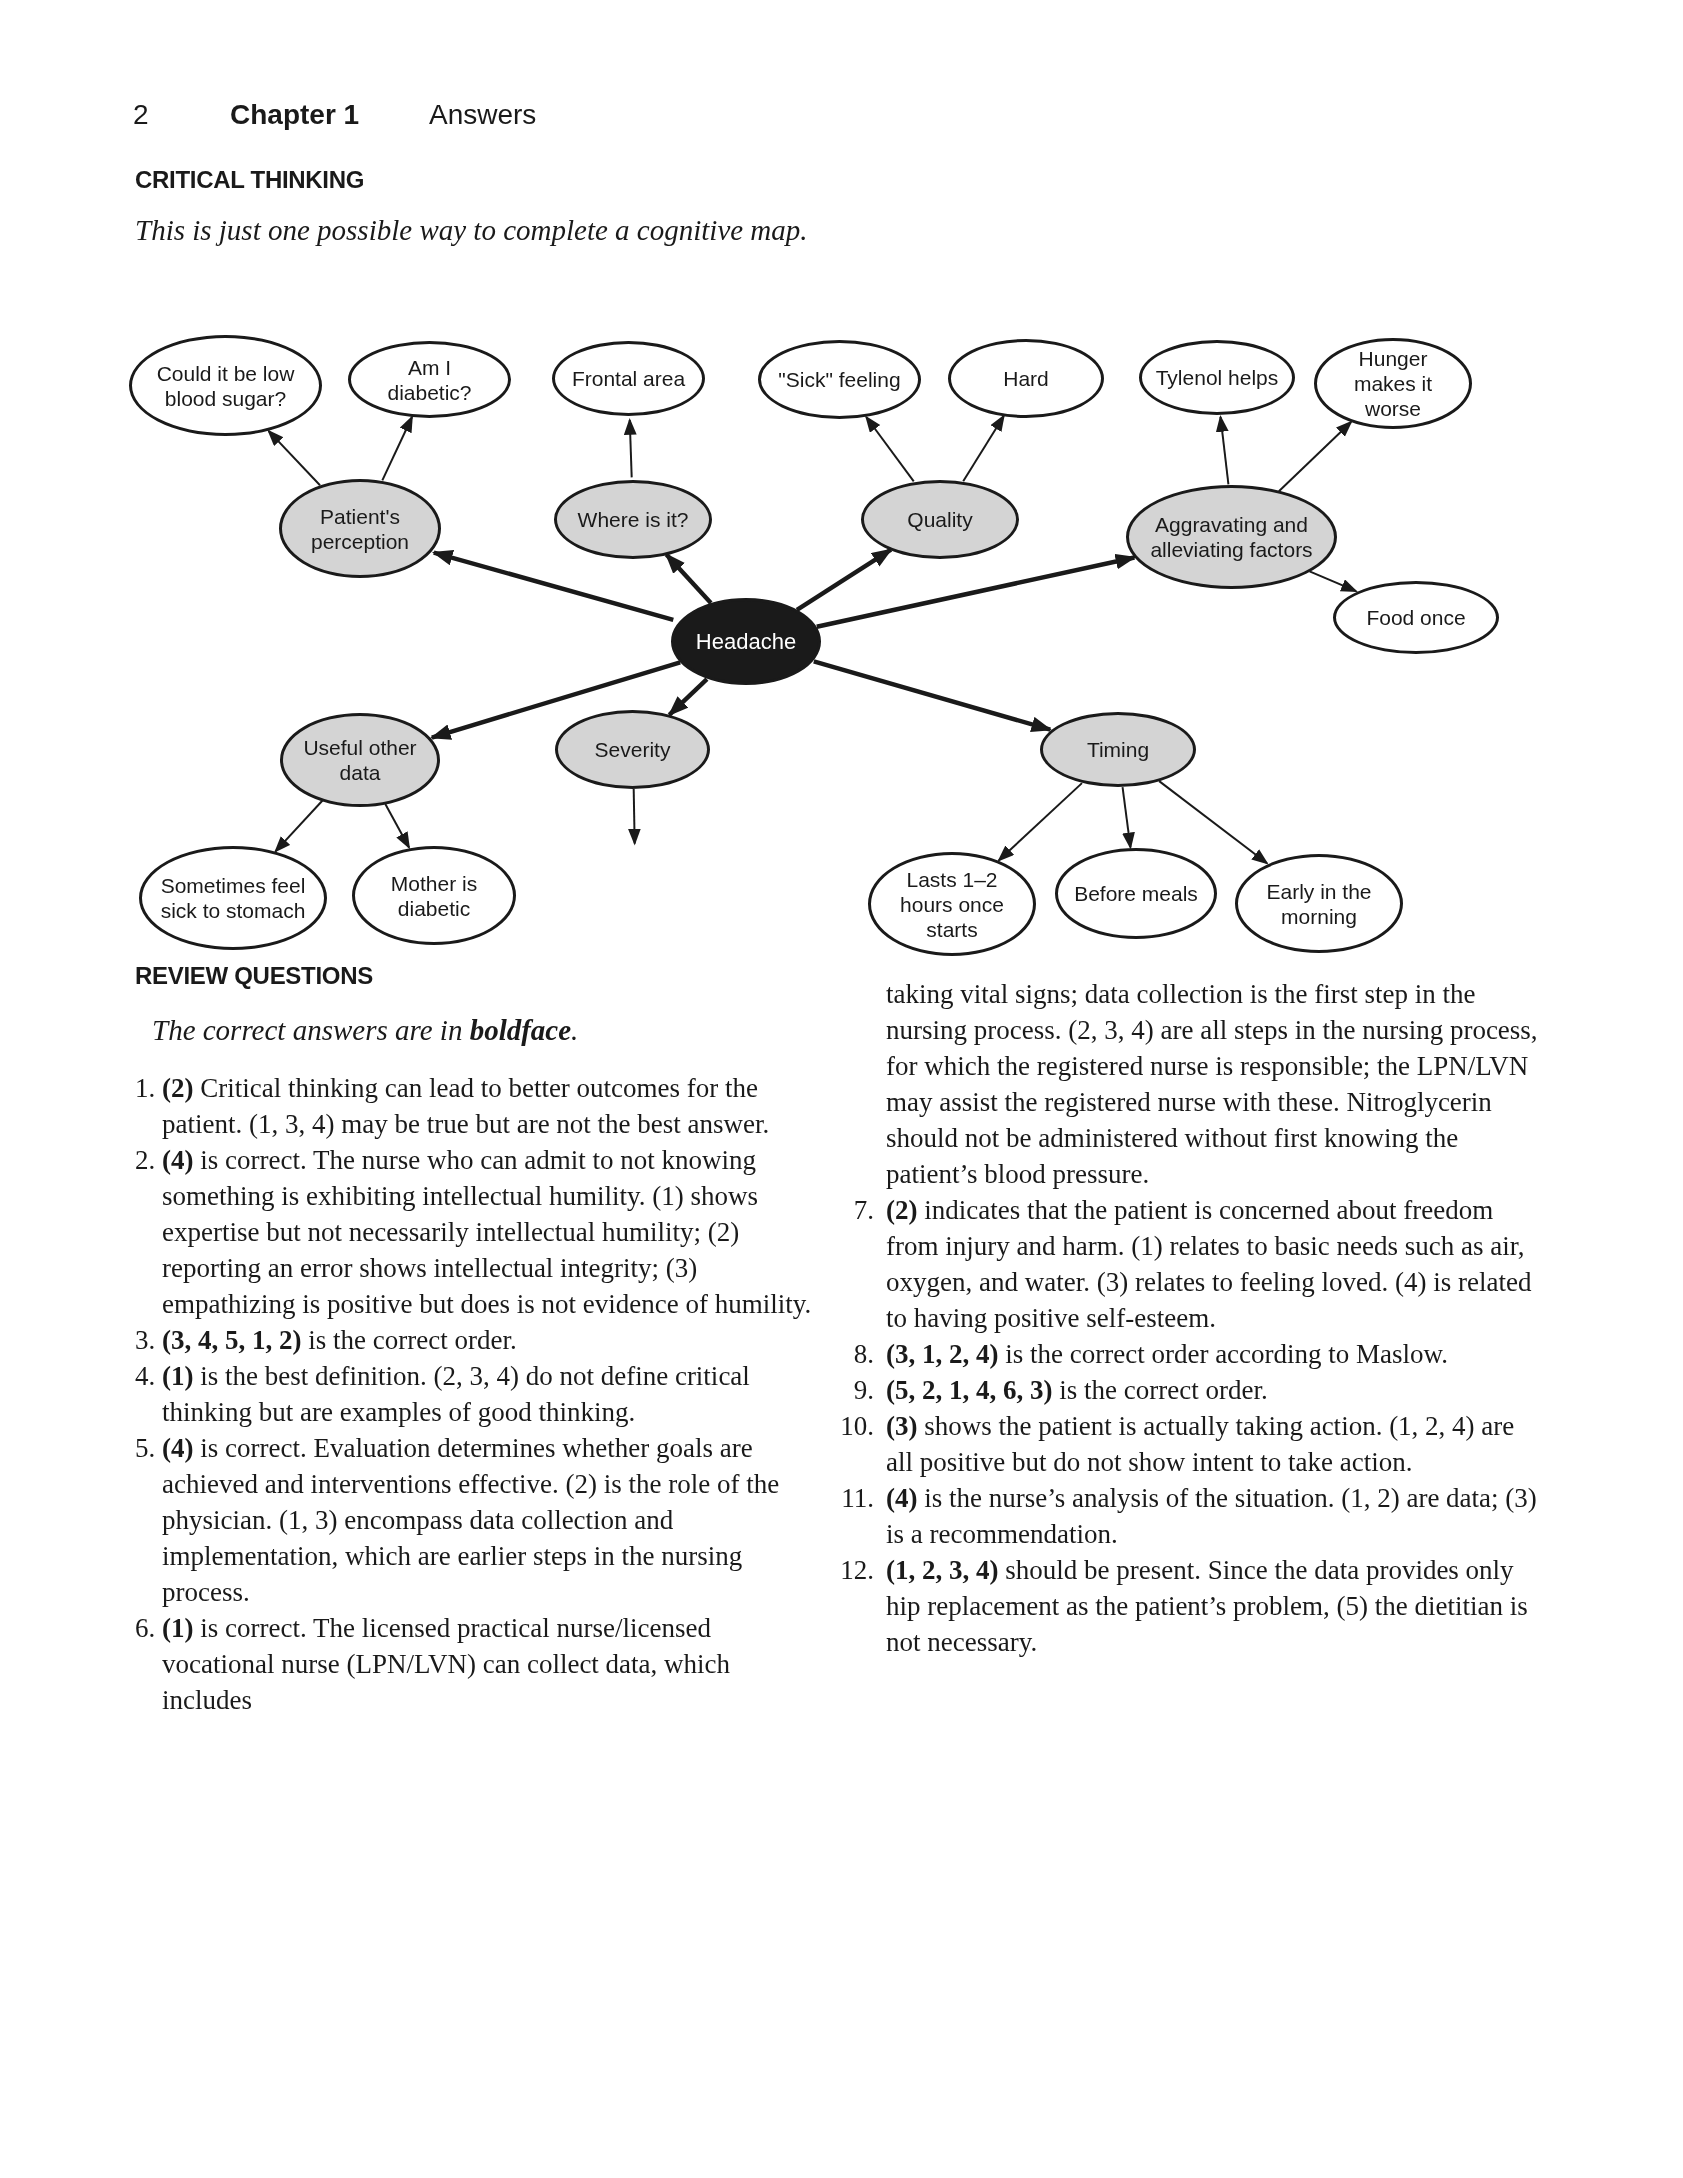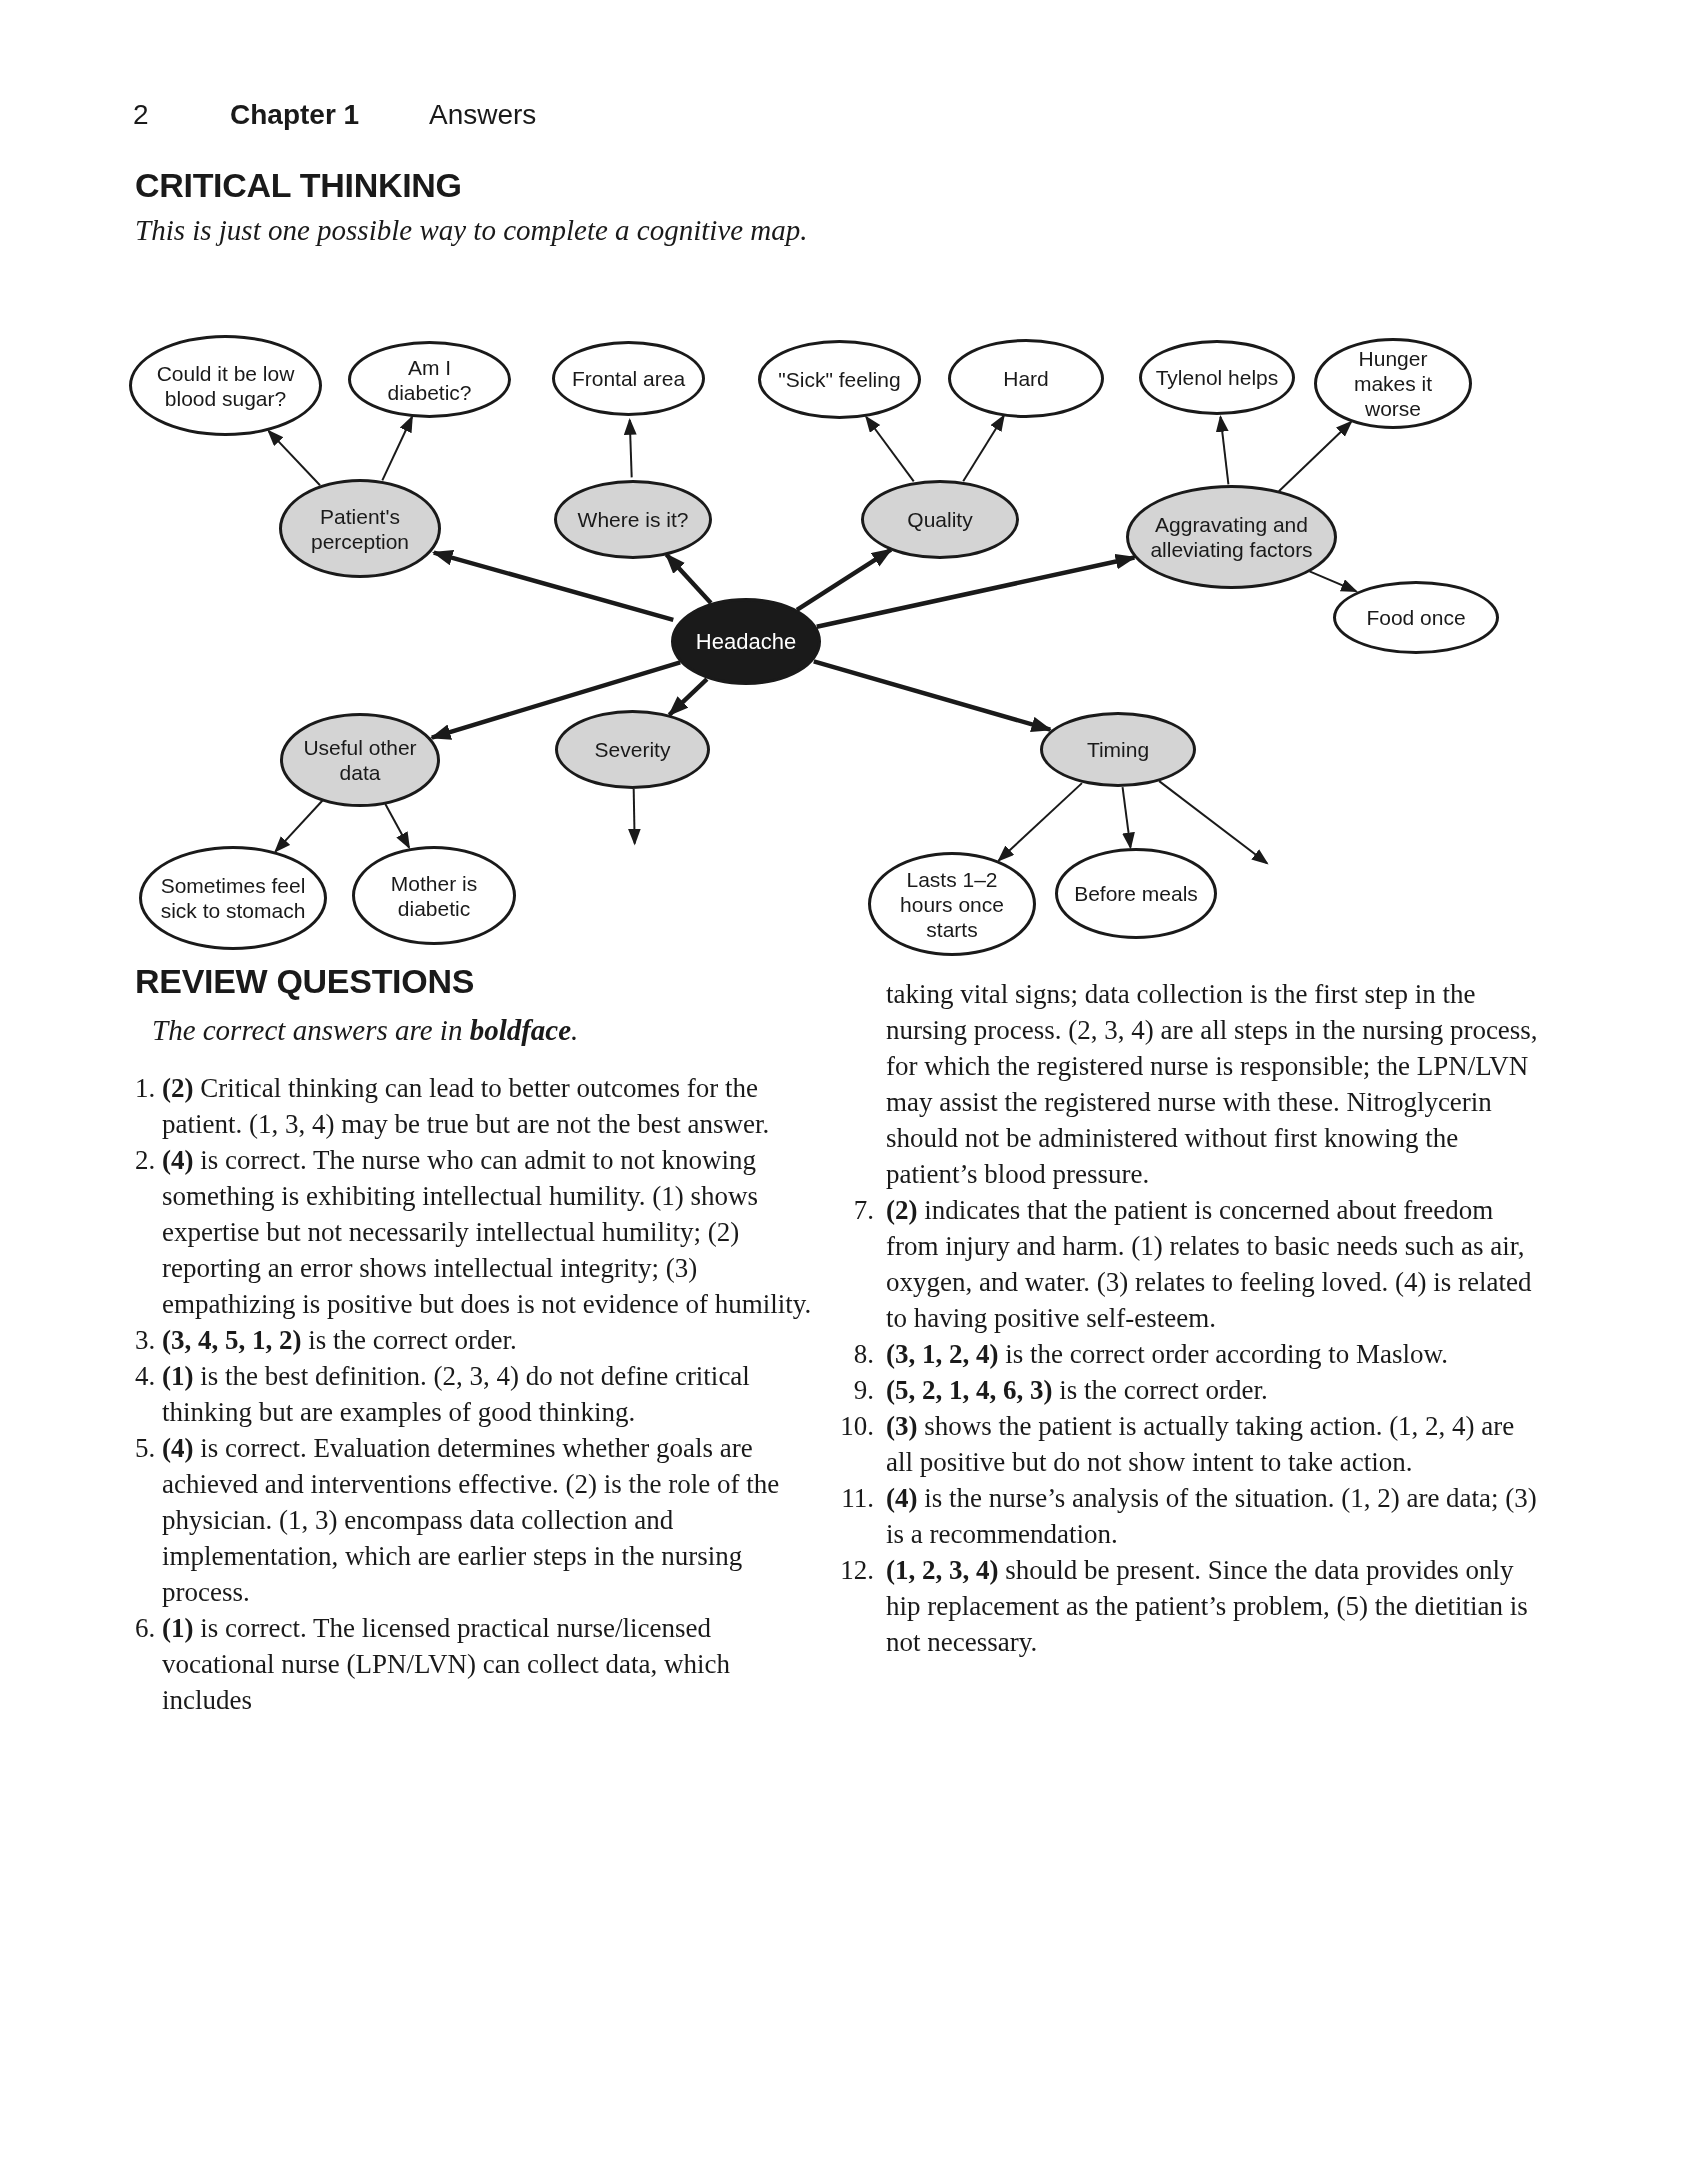--- a/index.html
+++ b/index.html
@@ -9,21 +9,21 @@
     font-family:"Liberation Serif", serif;
   }
   
   .pagehead { position:absolute; top:99px; left:0; width:1683px; height:36px;
     font-family:"Liberation Sans", sans-serif; font-size:28px; }
   .pagehead .pnum  { position:absolute; left:133px; }
   .pagehead .chap  { position:absolute; left:230px; font-weight:bold; }
   .pagehead .sect  { position:absolute; left:429px; }
 
   .h-sans { position:absolute; left:135px; font-family:"Liberation Sans", sans-serif;
-    font-weight:bold; font-size:34px; letter-spacing:-0.3px;text-align:center; }
+    font-weight:bold; font-size:24px; letter-spacing:-0.3px;text-align:center; }
   #ct-heading { top:166px; }
   #rq-heading { top:962px; }
 
   .lede { position:absolute; left:135px; top:214px; font-style:italic; font-size:29px; }
 
   
   .map { position:absolute; left:0; top:0; width:1683px; height:950px;margin-top:36px; }
   .map svg { position:absolute; left:0; top:0; }
   .node { position:absolute; box-sizing:border-box; border:3px solid #1a1a1a; border-radius:50%;
     display:flex; align-items:center; justify-content:center; text-align:center;
@@ -151,20 +151,23 @@
       </div>
     <div class="node leaf" style="left:352px;top:810px;width:164px;height:99px">
         <span class="nlabel">Mother is diabetic</span>
       </div>
     <div class="node leaf" style="left:868px;top:816px;width:168px;height:104px">
         <span class="nlabel">Lasts 1–2 hours once starts</span>
       </div>
     <div class="node leaf" style="left:1055px;top:812px;width:162px;height:91px">
         <span class="nlabel">Before meals</span>
       </div>
+    <div class="node leaf" style="left:1235px;top:818px;width:168px;height:99px">
+        <span class="nlabel">Early in the morning</span>
+      </div>
   </div>
 
   <div id="rq-heading" class="h-sans">REVIEW QUESTIONS</div>
 
   <div id="col-left" class="col">
     <p class="lede2"><span>The correct answers are in </span><b>boldface</b><span>.</span></p>
 
     <div class="ritem"><span class="num">1.</span><b class="ans">(2)</b><span> Critical thinking can lead to better outcomes for the patient. (1, 3, 4) may be true but are not the best answer.</span></div>
     <div class="ritem"><span class="num">2.</span><b class="ans">(4)</b><span> is correct. The nurse who can admit to not knowing something is exhibiting intellectual humility. (1) shows expertise but not necessarily intellectual humility; (2) reporting an error shows intellectual integrity; (3) empathizing is positive but does is not evidence of humility.</span></div>
     <div class="ritem"><span class="num">3.</span><b class="ans">(3, 4, 5, 1, 2)</b><span> is the correct order.</span></div>

